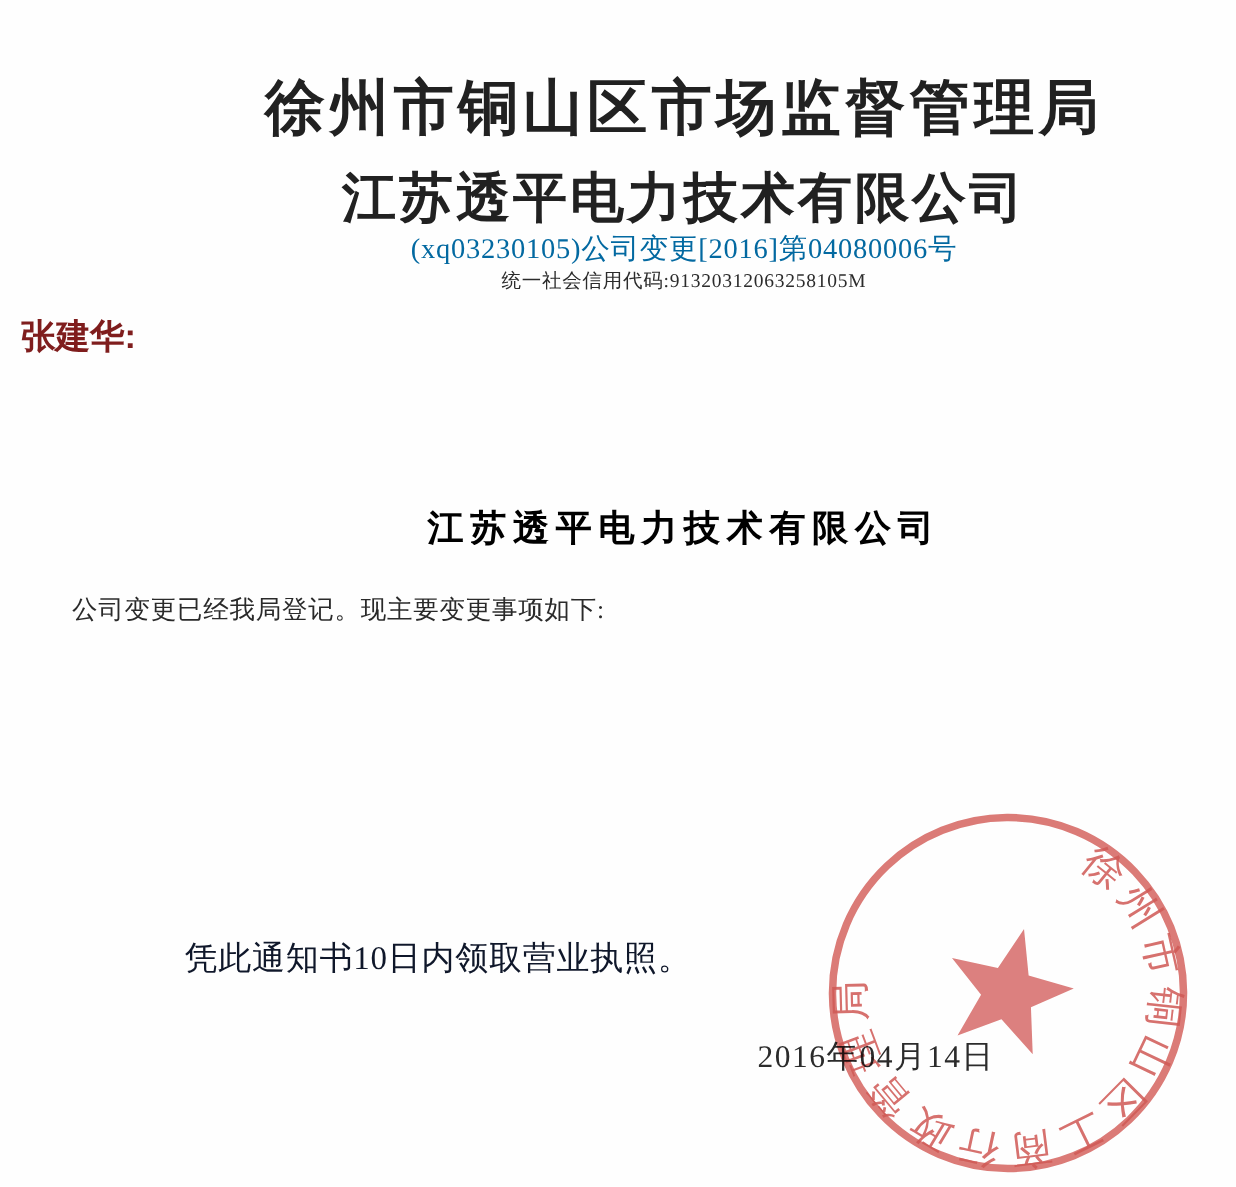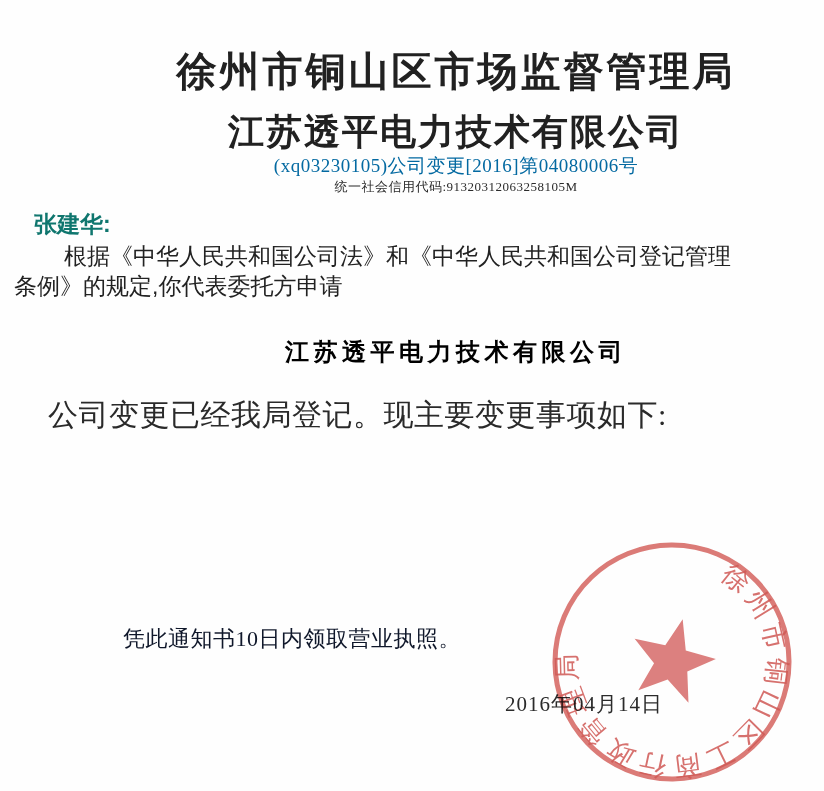--- a/index.html
+++ b/index.html
@@ -33,37 +33,37 @@
     position: absolute; top: 153px; left: 0;
     font-size: 19px; letter-spacing: 0.5px; color: #0369a1;
   }
   .credit-code {
     position: absolute; top: 178px; left: 0;
     font-size: 13px; letter-spacing: 0.5px; color: #2b2b2b;
   }
   .addressee {
     position: absolute; top: 209px; left: 14px;
     font-family: "Liberation Sans", sans-serif;
-    font-weight: 600; font-size: 23px; color: #0f766e; margin-left: 20px;
+    font-weight: 600; font-size: 23px; color: #7f1d1d;
   }
   .body-par {
     position: absolute; top: 241px; left: 14px; width: 796px;
     font-family: "Liberation Sans", sans-serif;
     font-weight: 500; font-size: 23px; line-height: 30px; color: #222;
   }
   .body-par .indent { text-indent: 50px; }
   .company {
     position: absolute; top: 336px; left: 0;
     font-family: "Liberation Sans", sans-serif;
     font-weight: bold; font-size: 24px; letter-spacing: 4.5px;
     color: #000000;
   }
   .statement {
     position: absolute; top: 395px; left: 48px;
-    font-size: 30px; letter-spacing: 0.5px; color: #2a2a2a;
+    font-size: 17px; letter-spacing: 0.5px; color: #2a2a2a;
   }
   .items {
     position: absolute; top: 455px; left: 45px;
   }
   .items .change-item {
     height: 43px; font-size: 22px; letter-spacing: 0.5px; color: #2a2a2a;
   }
   .pickup {
     position: absolute; top: 624px; left: 88px;
     font-size: 22px; letter-spacing: 0.5px; color: #0f172a; margin-left: 35px;
@@ -94,24 +94,20 @@
   <div class="authority center">徐州市铜山区市场监督管理局</div>
 
   <div class="doc-title center">江苏透平电力技术有限公司</div>
 
   <div class="doc-number center">(xq03230105)公司变更[2016]第04080006号</div>
 
   <div class="credit-code center">统一社会信用代码:91320312063258105M</div>
 
   <div class="addressee">张建华:</div>
 
-  <div class="body-par">
-    <div class="indent">根据《中华人民共和国公司法》和《中华人民共和国公司登记管理</div>
-    <div>条例》的规定,你代表委托方申请</div>
-  </div>
 
   <div class="company center">江苏透平电力技术有限公司</div>
 
   <div class="statement">公司变更已经我局登记。现主要变更事项如下:</div>
 
 
   <div class="pickup">凭此通知书10日内领取营业执照。</div>
 
   <div class="date">2016年04月14日</div>
 

